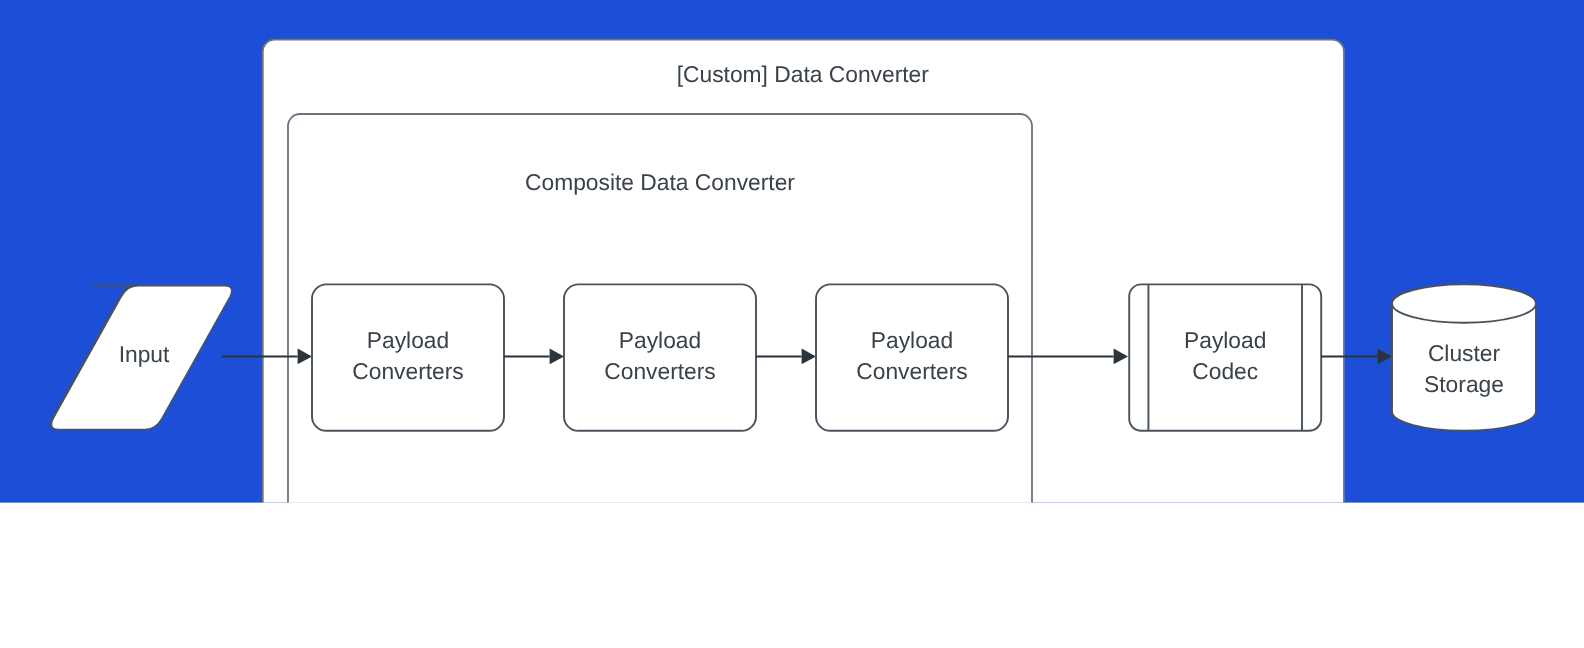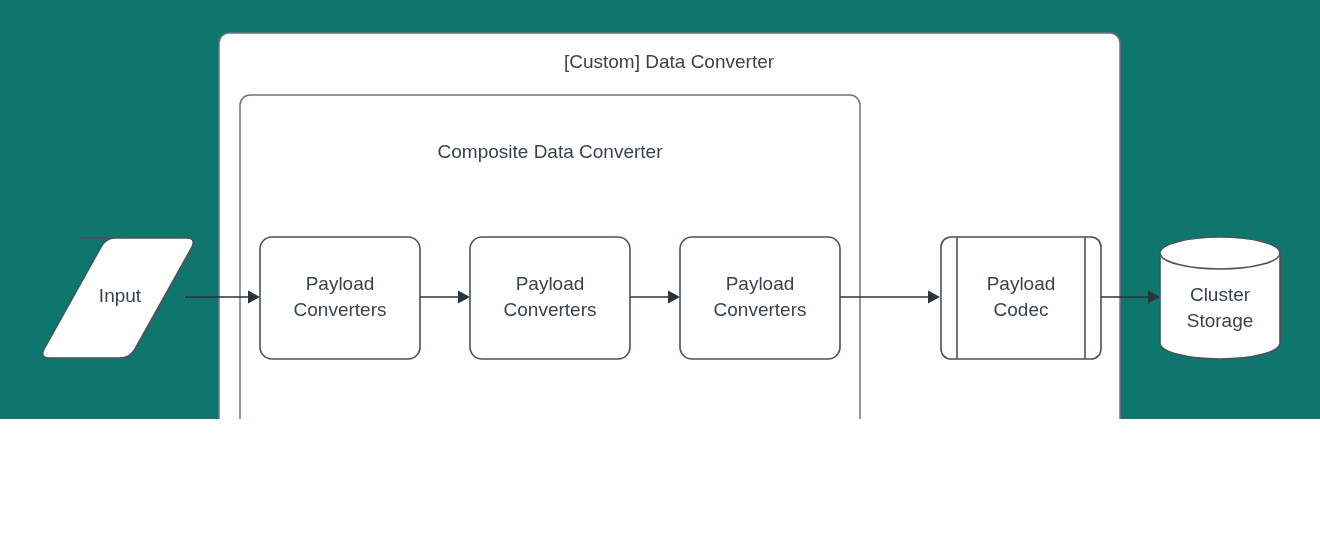--- a/index.html
+++ b/index.html
@@ -7,21 +7,21 @@
     padding: 0;
     background: #ffffff;
   }
   body {
     font-family: "Liberation Sans", sans-serif;
   }
   #canvas {
     position: relative;
     width: 1320px;
     height: 419px;
-    background: #0f766e;
+    background: #1d4ed8;
     overflow: hidden;
   }
   #diagram-svg {
     position: absolute;
     left: 0;
     top: 0;
     width: 1320px;
     height: 540px;
   }
   .shape-stroke {

